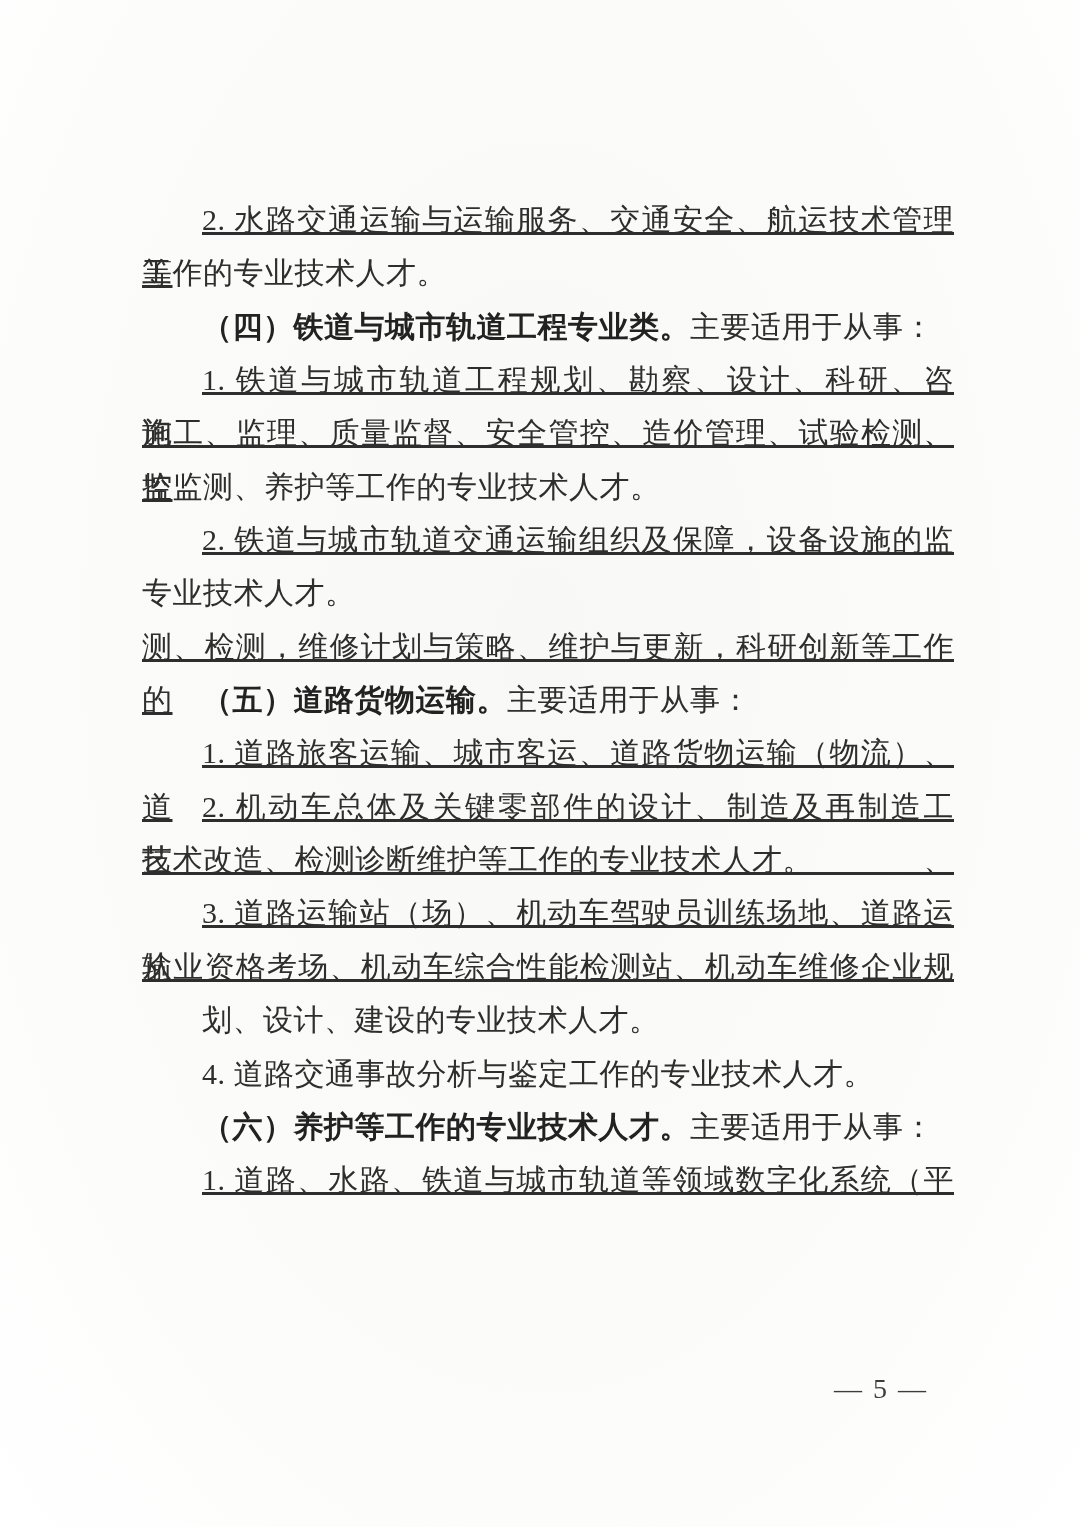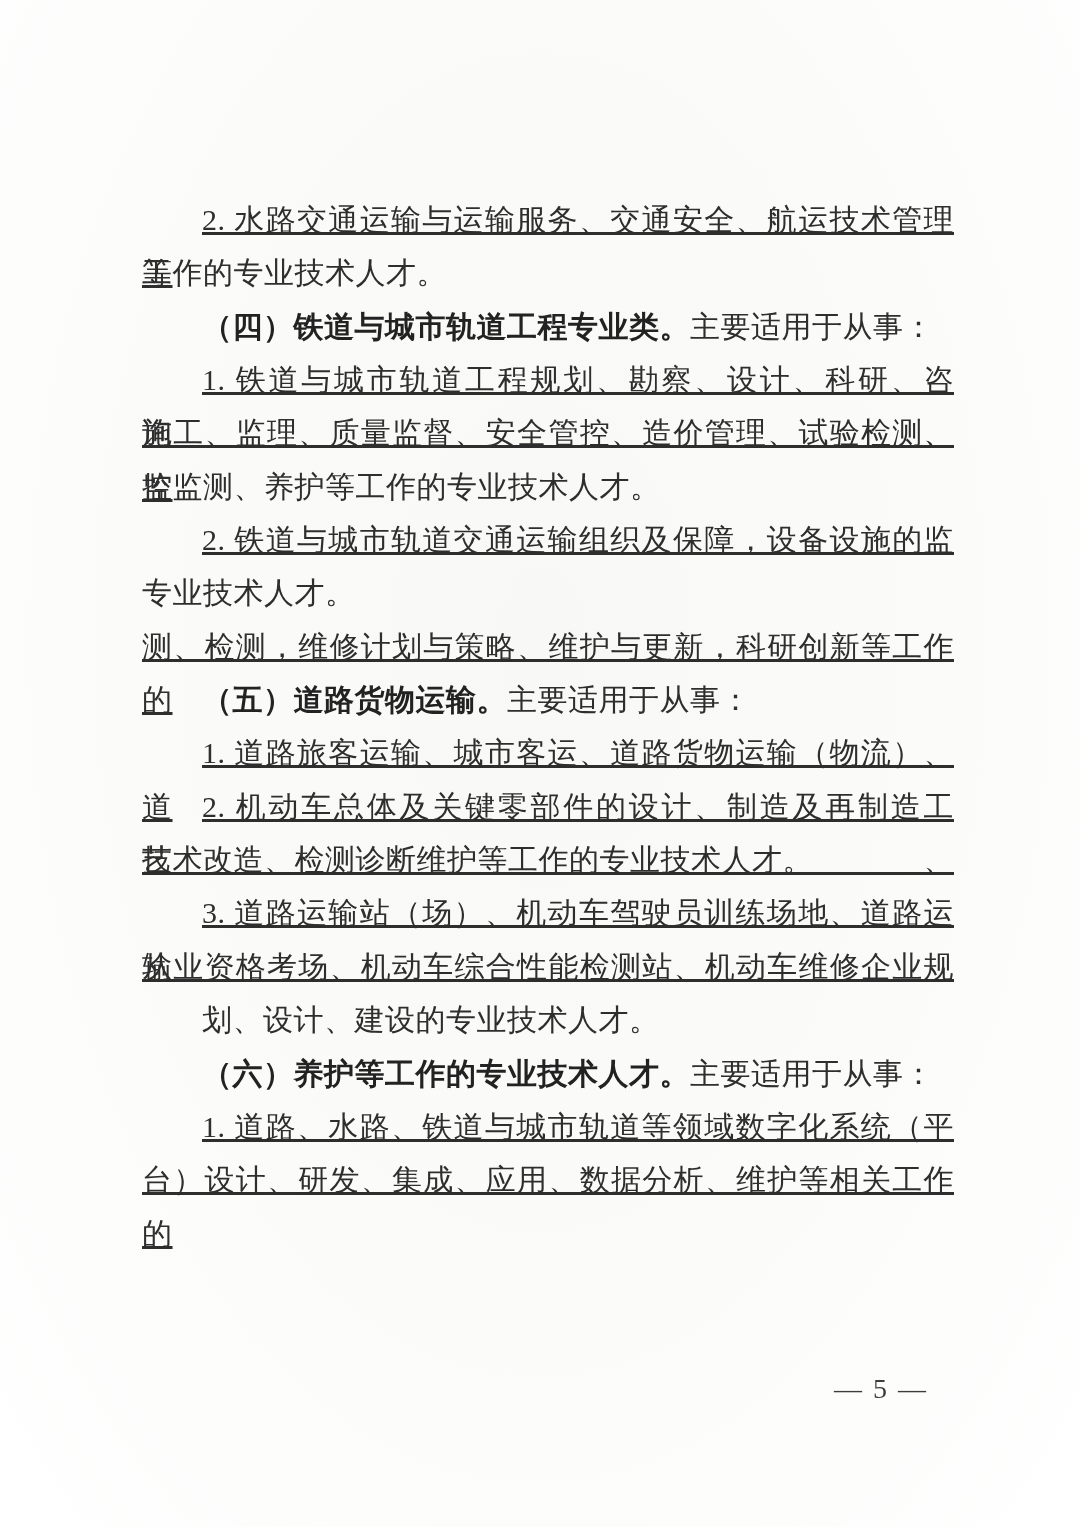--- a/index.html
+++ b/index.html
@@ -83,23 +83,23 @@
 
     <div class="line indent fill"><span class="t">1. 道路旅客运输、城市客运、道路货物运输（物流）、道</span></div>
 
     <div class="line indent fill"><span class="t">2. 机动车总体及关键零部件的设计、制造及再制造工艺、</span></div>
     <div class="line"><span class="t">技术改造、检测诊断维护等工作的专业技术人才。</span></div>
 
     <div class="line indent fill"><span class="t">3. 道路运输站（场）、机动车驾驶员训练场地、道路运输</span></div>
     <div class="line fill"><span class="t">从业资格考场、机动车综合性能检测站、机动车维修企业规</span></div>
     <div class="line indent"><span class="t">划、设计、建设的专业技术人才。</span></div>
 
+    <div class="line indent"><span class="t">4. 道路交通事故分析与鉴定工作的专业技术人才。</span></div>
 
     <div class="line indent"><span class="b">（六）养护等工作的专业技术人才。</span><span class="t">主要适用于从事：</span></div>
 
     <div class="line indent fill"><span class="t">1. 道路、水路、铁道与城市轨道等领域数字化系统（平</span></div>
-    <div class="line fill"><span class="t">台）设计、研发、集成、应用、数据分析、维护等相关工作的</span></div>
 
   </div>
 
   <div class="footer">— 5 —</div>
 
 </div>
 
 </body></html>

